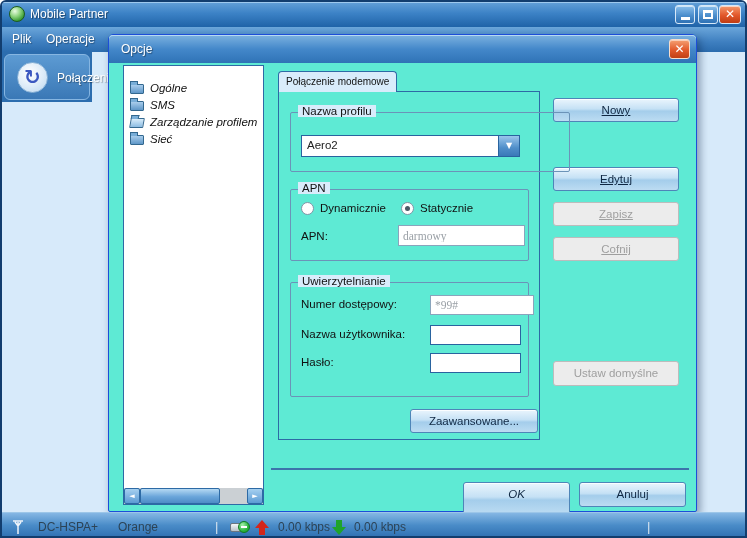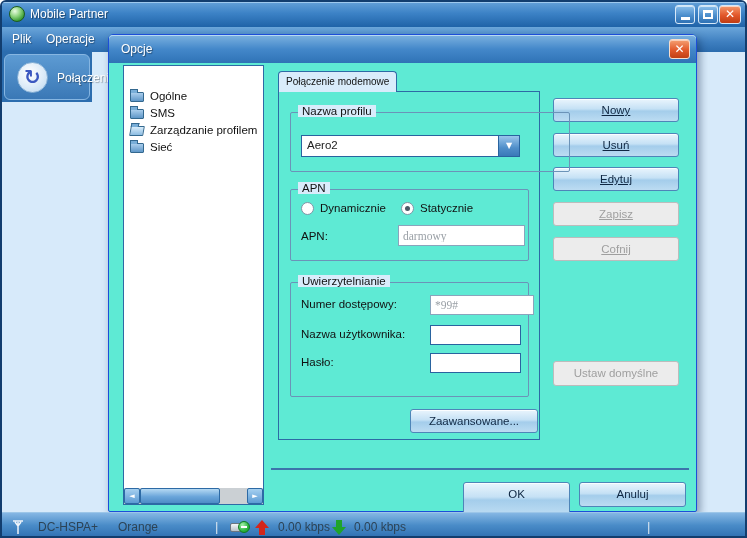--- a/index.html
+++ b/index.html
@@ -57,21 +57,21 @@
                border:1px solid #f6ddcd; text-align:center;
                background:linear-gradient(180deg,#f5a173 0%,#e25a2c 55%,#c13f14 100%);
                box-shadow:inset 0 1px 0 rgba(255,255,255,.5); }
   .dlg-close span { color:#fff; font-weight:bold; font-size:12px; line-height:18px; }
 
   
   .tree { position:absolute; left:14px; top:30px; width:141px; height:440px;
           background:#fff; border:1px solid #2d6aa5; overflow:hidden; }
   .tree-item { position:relative; height:17px; line-height:17px; padding-left:26px; white-space:nowrap;
                overflow:hidden; font-size:11.5px; color:#111; cursor:default; }
-  .tree-items { padding-top:22px; }
+  .tree-items { padding-top:14px;font-style:italic; }
   .folder { position:absolute; left:6px; top:4px; width:14px; height:10px; border-radius:1px;
             background:linear-gradient(180deg,#a9cdec 0%,#5f97c8 100%); border:1px solid #33688f; }
   .folder::before { content:""; position:absolute; left:-1px; top:-4px; width:6px; height:3px;
                     background:#79aed8; border:1px solid #33688f; border-bottom:none; }
   .folder.open { background:linear-gradient(180deg,#d8ecfa 0%,#8cbce2 100%); transform:skewX(-10deg); }
   
   .hscroll { position:absolute; left:0; bottom:0; width:139px; height:16px; background:#cbd0d4; }
   .hs-btn { position:absolute; top:0; width:16px; height:16px; border:1px solid #2d6aa5; border-radius:2px;
             background:linear-gradient(180deg,#a6d0f0 0%,#5c9bd4 100%); color:#fff; font-size:7px;
             text-align:center; line-height:14px; font-family:"DejaVu Sans",sans-serif; }
@@ -115,21 +115,21 @@
   
   .btn { position:absolute; border:1px solid #4e85b8; border-radius:3px; text-align:center;
          font-size:11.5px; color:#0f2742; line-height:22px;
          background:linear-gradient(180deg,#eaf5fd 0%,#c5e1f5 45%,#a4cdeb 55%,#bcdcf2 100%);
          box-shadow:inset 0 1px 0 rgba(255,255,255,.8); }
   .btn.disabled { background:#ececec; border-color:#bcbcbc; color:#9f9f9f; box-shadow:none; }
   .side-btn { left:444px; width:126px; height:24px;text-decoration:underline; }
   .sb-0{top:63px;} .sb-1{top:98px;} .sb-2{top:132px;} .sb-3{top:167px;} .sb-4{top:202px;}
   .btn-default { left:444px; top:326px; width:126px; height:25px; line-height:23px; }
   .btn-adv { left:131px; top:317px; width:128px; height:24px; }
-  .btn-ok { left:354px; top:447px; width:107px; height:33px; line-height:23px; }
+  .btn-ok { left:354px; top:447px; width:107px; height:33px; line-height:23px;font-style:italic; }
   .btn-cancel { left:470px; top:447px; width:107px; height:25px; line-height:23px; }
   .sep { position:absolute; left:162px; top:433px; width:418px; height:0; border-top:2px solid #3c74ab; }
 
   
   .statusbar { position:absolute; left:0; top:510px; width:100%; height:28px;
                background:linear-gradient(180deg,#85b7e4 0%,#4a8cc8 45%,#2a6aad 100%);
                border-top:1px solid #9cc6e8; color:#223c52; }
   .st-text { position:absolute; top:7px; font-size:12px; color:#2c4356; }
   .st-sep { position:absolute; top:6px; font-size:13px; color:#d7e4ef; }
   .antenna { position:absolute; left:9px; top:5px; }
@@ -237,21 +237,20 @@
         <span class="flabel" style="left:10px; top:45px;">Nazwa użytkownika:</span>
         <input class="txt" style="left: 139px; top: 42px; width: 91px; height: 20px;" value="">
         <span class="flabel" style="left:10px; top:73px;">Hasło:</span>
         <input class="txt" style="left: 139px; top: 70px; width: 91px; height: 20px;" value="">
       </div>
 
       <div class="btn btn-adv">Zaawansowane...</div>
     </div>
 
     <div class="btn side-btn sb-0">Nowy</div>
-    <div class="btn side-btn sb-1">Usuń</div>
     <div class="btn side-btn sb-2">Edytuj</div>
     <div class="btn disabled side-btn sb-3">Zapisz</div>
     <div class="btn disabled side-btn sb-4">Cofnij</div>
     <div class="btn disabled btn-default">Ustaw domyślne</div>
 
     <div class="sep"></div>
     <div class="btn btn-ok">OK</div>
     <div class="btn btn-cancel">Anuluj</div>
   </div>
 

